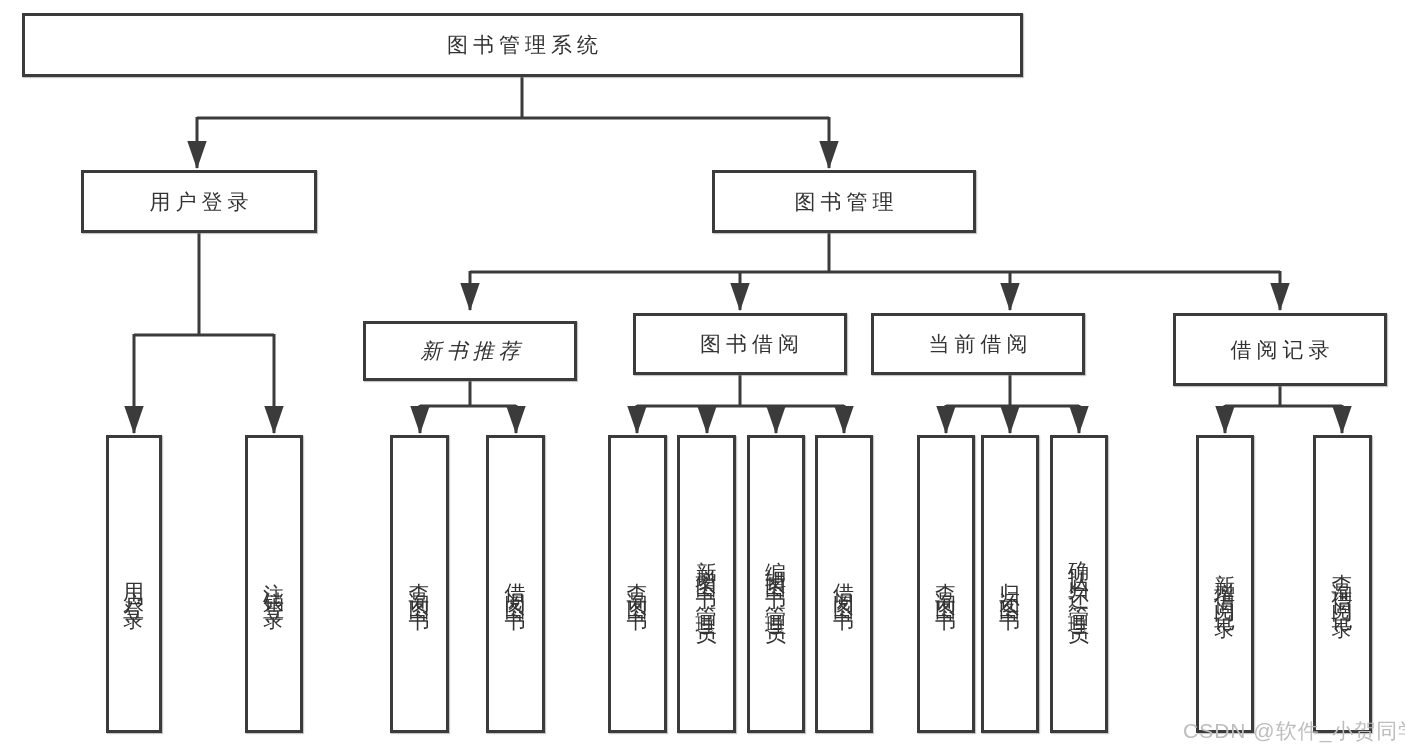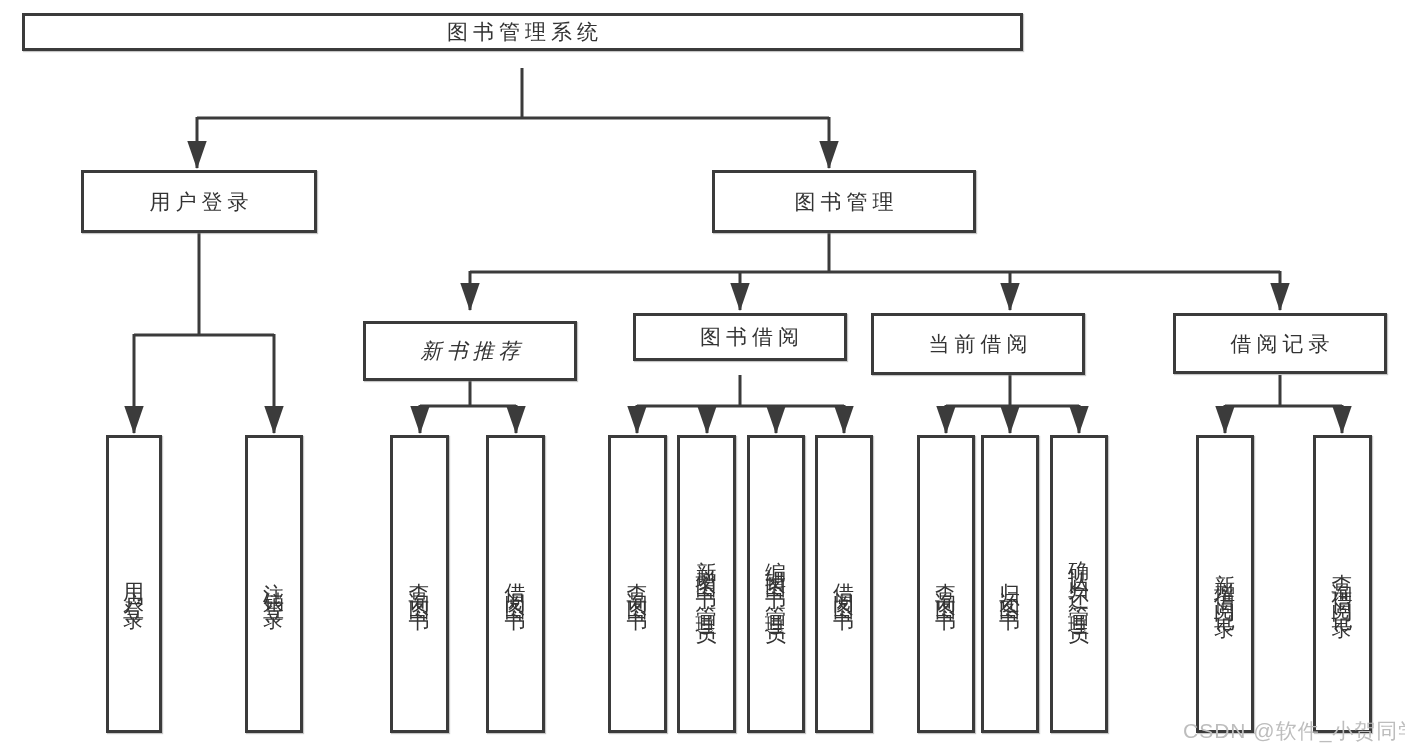--- a/index.html
+++ b/index.html
@@ -30,27 +30,27 @@
   .leaf .vtext{
     writing-mode:vertical-rl;
     text-orientation:mixed;
     letter-spacing:9px;
     font-size:21px;
     color:#333333;
     line-height:1;
     white-space:nowrap;
   }
   
-  #b-root{left:22px;top:13px;width:1001px;height:38px;}
+  #b-root{left:22px;top:13px;width:1001px;height:64px;}
   #b-user-login{left:81px;top:170px;width:236px;height:63px;}
   #b-book-mgmt{left:712px;top:170px;width:264px;height:63px;}
   #b-new-book-rec{left:363px;top:321px;width:214px;height:60px;font-style:italic;}
-  #b-book-borrow{left:633px;top:313px;width:214px;height:48px;padding-left:19px;}
+  #b-book-borrow{left:633px;top:313px;width:214px;height:62px;padding-left:19px;}
   #b-current-borrow{left:871px;top:313px;width:214px;height:62px;}
-  #b-borrow-records{left:1173px;top:313px;width:214px;height:61px;}
+  #b-borrow-records{left:1173px;top:313px;width:214px;height:73px;}
   .leaf{top:435px;height:298px;}
   #b-leaf-user-login{left:106px;width:56px;}
   #b-leaf-logout{left:245px;width:58px;}
   #b-leaf-query-book-1{left:390px;width:59px;}
   #b-leaf-borrow-book-1{left:486px;width:59px;}
   #b-leaf-query-book-2{left:608px;width:59px;}
   #b-leaf-add-book{left:677px;width:59px;}
   #b-leaf-edit-book{left:747px;width:58px;}
   #b-leaf-borrow-book-2{left:815px;width:58px;}
   #b-leaf-query-book-3{left:917px;width:58px;}

